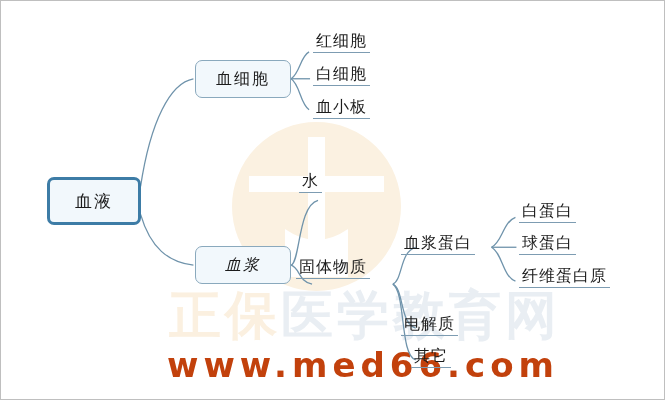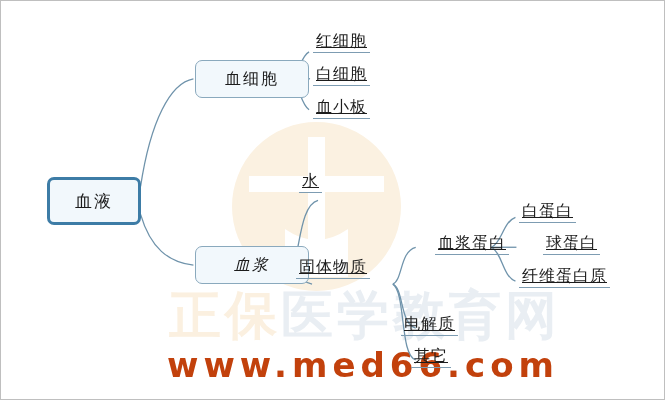--- a/index.html
+++ b/index.html
@@ -89,38 +89,37 @@
     left: 46px;
     top: 176px;
     width: 94px;
     height: 48px;
     border: 3px solid #3d7ca6;
     border-radius: 7px;
     font-size: 17px;
     letter-spacing: 2px;
   }
   .branch {
-    width: 114px;
+    width: 96px;
     height: 38px;
     border: 1px solid #8aa9bd;
     border-radius: 7px;
     font-size: 16px;
     letter-spacing: 2px;
   }
   .branch-cells { left: 194px; top: 59px; }
   .branch-plasma { left: 194px; top: 245px; font-style: italic; }
 
   .leaf {
     font-size: 16px;
     letter-spacing: 1px;
     border-bottom: 1px solid #7d9cb2;
     padding: 0 3px 8px 3px;
     line-height: 20px;
     height: 22px;
-    text-decoration: underline;
   }
 </style>
 </head>
 <body>
 
 <div id="canvas">
 
   <div id="watermark">
     <svg class="wm-logo" viewBox="0 0 175 175">
       <circle cx="87.5" cy="87.5" r="86" fill="#fbf1e1"></circle>
@@ -163,21 +162,21 @@
   <div class="node boxed branch branch-cells">血细胞</div>
   <div class="node boxed branch branch-plasma">血浆</div>
 
   <div class="node leaf" style="left:312px; top:30px;">红细胞</div>
   <div class="node leaf" style="left:312px; top:63px;">白细胞</div>
   <div class="node leaf" style="left:312px; top:96px;">血小板</div>
 
   <div class="node leaf" style="left:298px; top:170px;">水</div>
   <div class="node leaf" style="left:295px; top:256px;">固体物质</div>
 
-  <div class="node leaf" style="left:434px; top:232px;">血浆蛋白</div>
+  <div class="node leaf" style="left:400px; top:232px;">血浆蛋白</div>
   <div class="node leaf" style="left:400px; top:313px;">电解质</div>
   <div class="node leaf" style="left:410px; top:345px;">其它</div>
 
   <div class="node leaf" style="left:518px; top:200px;">白蛋白</div>
-  <div class="node leaf" style="left:518px; top:232px;margin-left:24px;">球蛋白</div>
+  <div class="node leaf" style="left:518px; top:232px;">球蛋白</div>
   <div class="node leaf" style="left:518px; top:265px;">纤维蛋白原</div>
 
 </div>
 
 </body></html>

